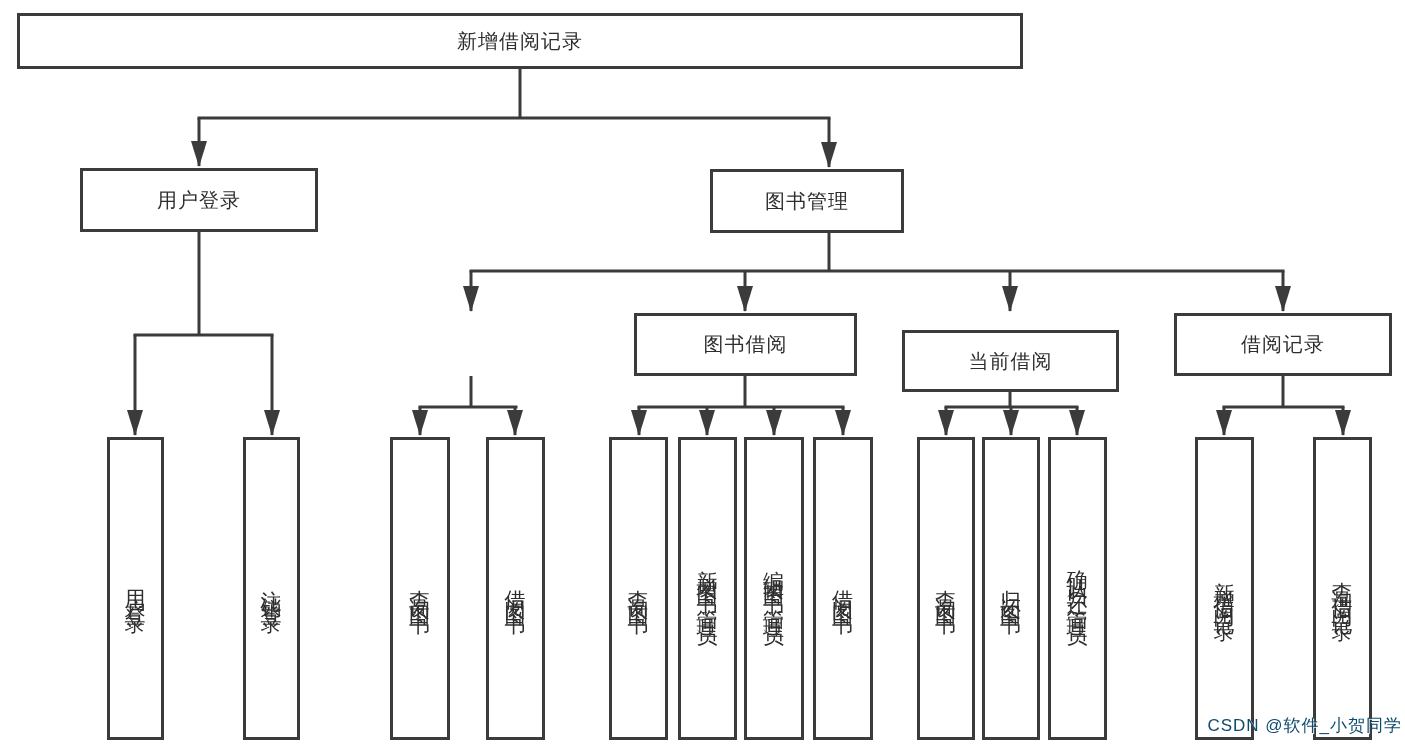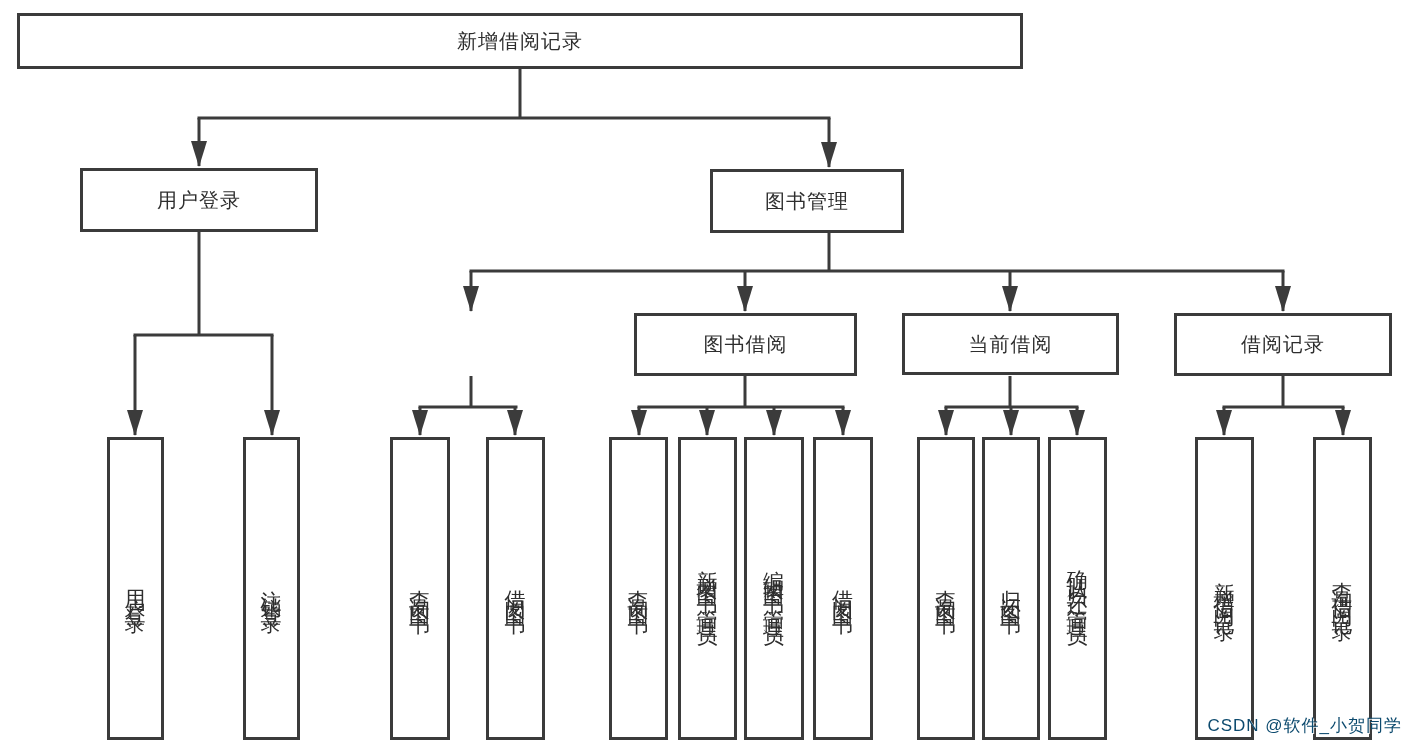--- a/index.html
+++ b/index.html
@@ -38,21 +38,21 @@
     letter-spacing: 8px;
     line-height: 1;
     color: #2e2e2e;
   }
   
   .n-root  { left: 17px;   top: 13px;  width: 1006px; height: 56px; }
   .n-login { left: 80px;   top: 168px; width: 238px;  height: 64px; }
   .n-mgmt  { left: 710px;  top: 169px; width: 194px;  height: 64px; }
   .n-rec   { left: 362px;  top: 313px; width: 219px;  height: 63px; }
   .n-bor   { left: 634px;  top: 313px; width: 223px;  height: 63px; }
-  .n-cur   { left: 902px;  top: 313px; width: 217px;  height: 62px; }
+  .n-cur   { left: 902px;  top: 330px; width: 217px;  height: 62px; }
   .n-hist  { left: 1174px; top: 313px; width: 218px;  height: 63px; }
   .leaf    { top: 437px;   height: 303px; }
   .lf-a1 { left: 107px;  width: 57px; }
   .lf-a2 { left: 243px;  width: 57px; }
   .lf-b1 { left: 390px;  width: 60px; }
   .lf-b2 { left: 486px;  width: 59px; }
   .lf-c1 { left: 609px;  width: 59px; }
   .lf-c2 { left: 678px;  width: 59px; }
   .lf-c3 { left: 744px;  width: 60px; }
   .lf-c4 { left: 813px;  width: 60px; }

